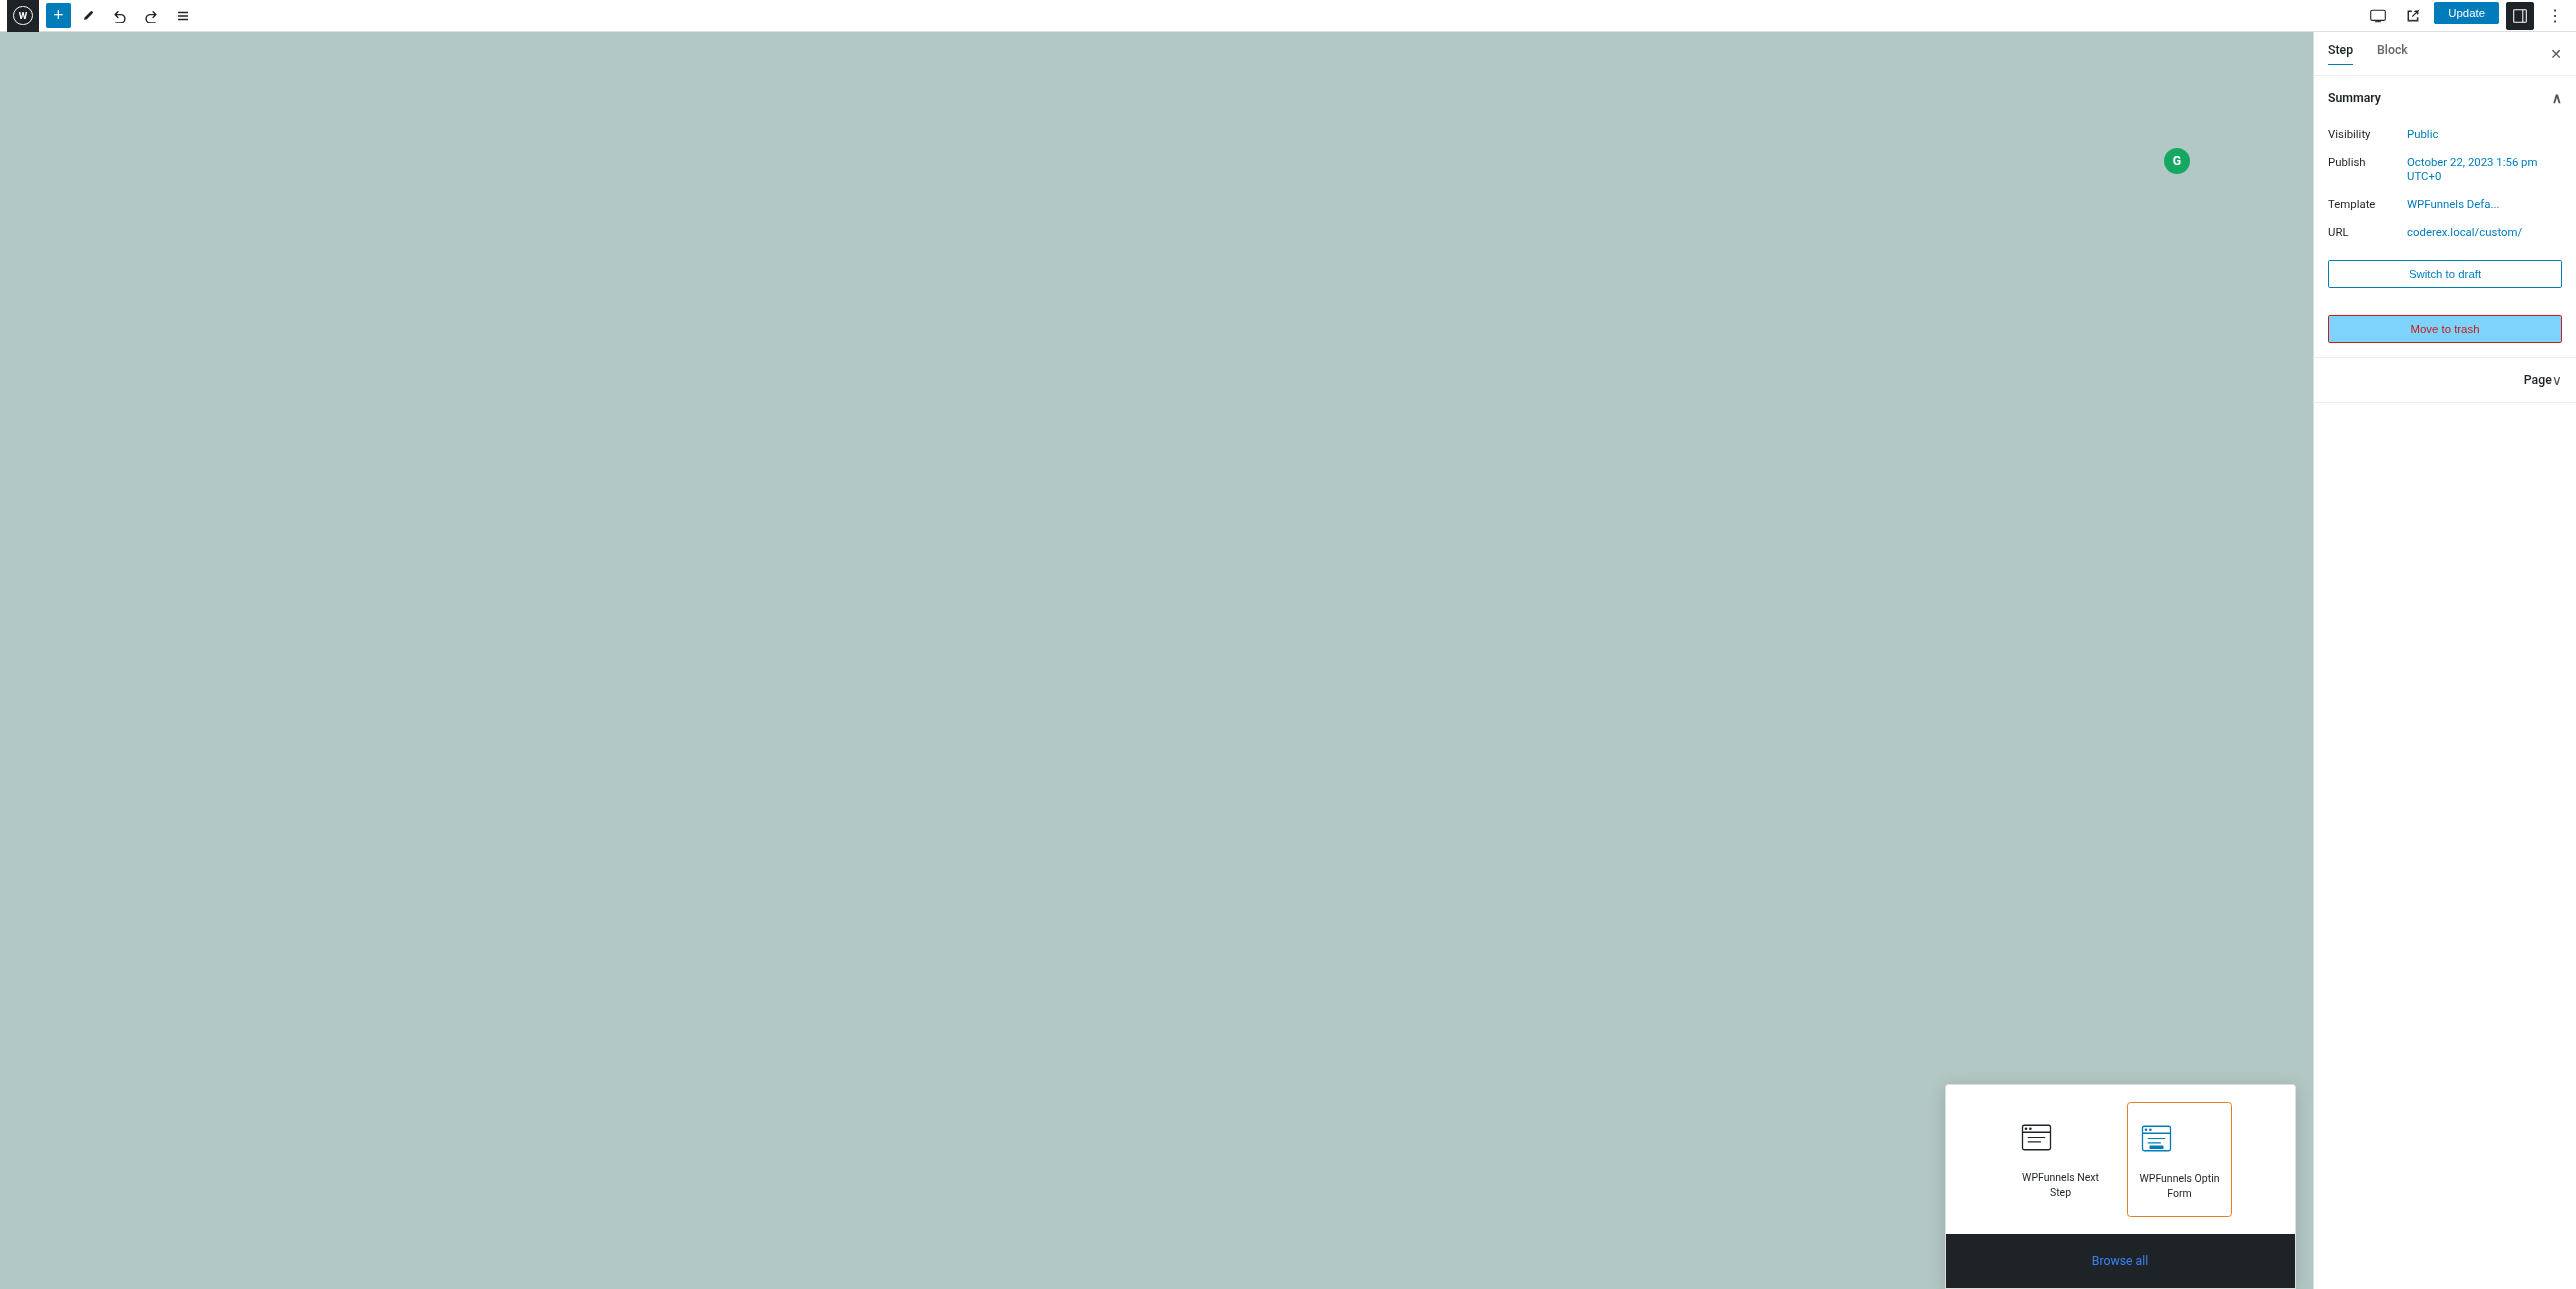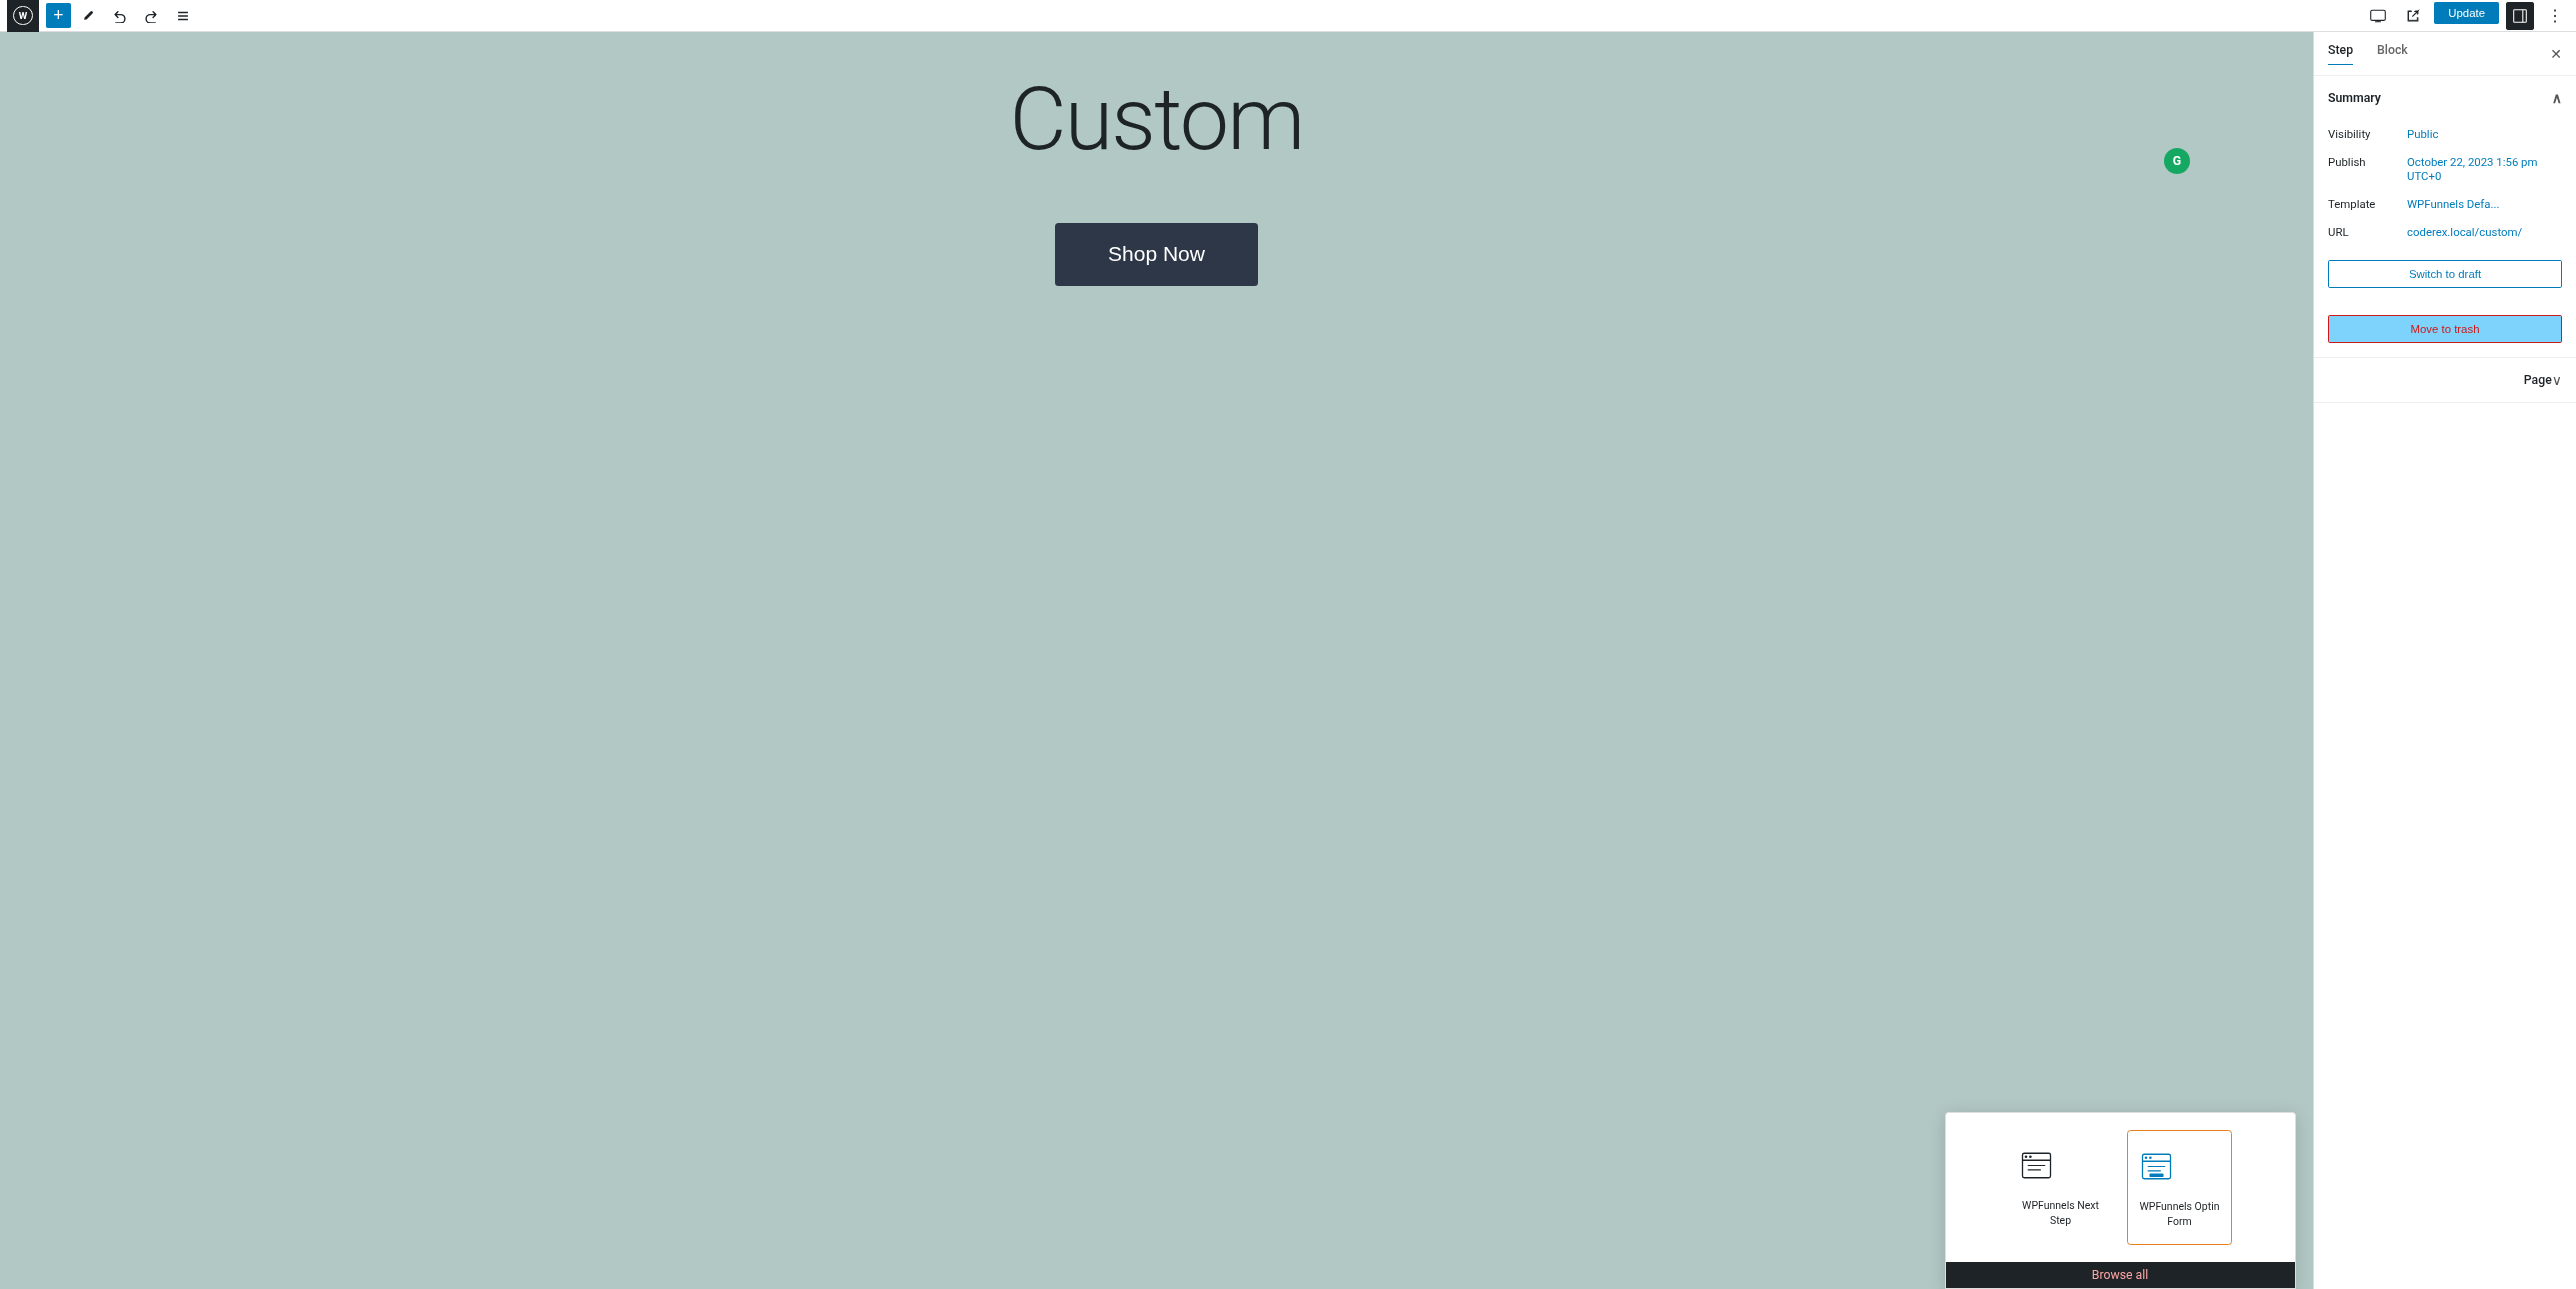--- a/index.html
+++ b/index.html
@@ -234,23 +234,23 @@
 
     .block-item-label {
       font-size: 10.5px;
       text-align: center;
       color: #1d2327;
       line-height: 1.4;
     }
 
     .browse-all-bar {
       background: #1d2327;
-      color: #fca5a5;
+      color: #3b82f6;
       text-align: center;
-      padding: 6px;
+      padding: 20px;
       font-size: 12.3px;
       cursor: pointer;
     }
 
     
     .right-sidebar {
       width: 263px;
       background: #fff;
       border-left: 0.9px solid #ddd;
       display: flex;
@@ -427,24 +427,20 @@
         <line x1="14" y1="1" x2="14" y2="19" stroke="#fff" stroke-width="1.5"></line>
       </svg>
     </div>
     <button class="more-options-btn">⋮</button>
   </div>
 </div>
 
 <div class="main-layout">
 
   <div class="canvas-area">
-    <div class="canvas-content">
-      <h1 class="canvas-heading">Custom</h1>
-      <button class="shop-now-btn">Shop Now</button>
-    </div>
 
     <div class="grammarly-icon">G</div>
 
     <button class="add-block-btn">+</button>
 
     <div class="block-inserter">
 
       <div class="block-grid">
 
         <div class="block-item">

